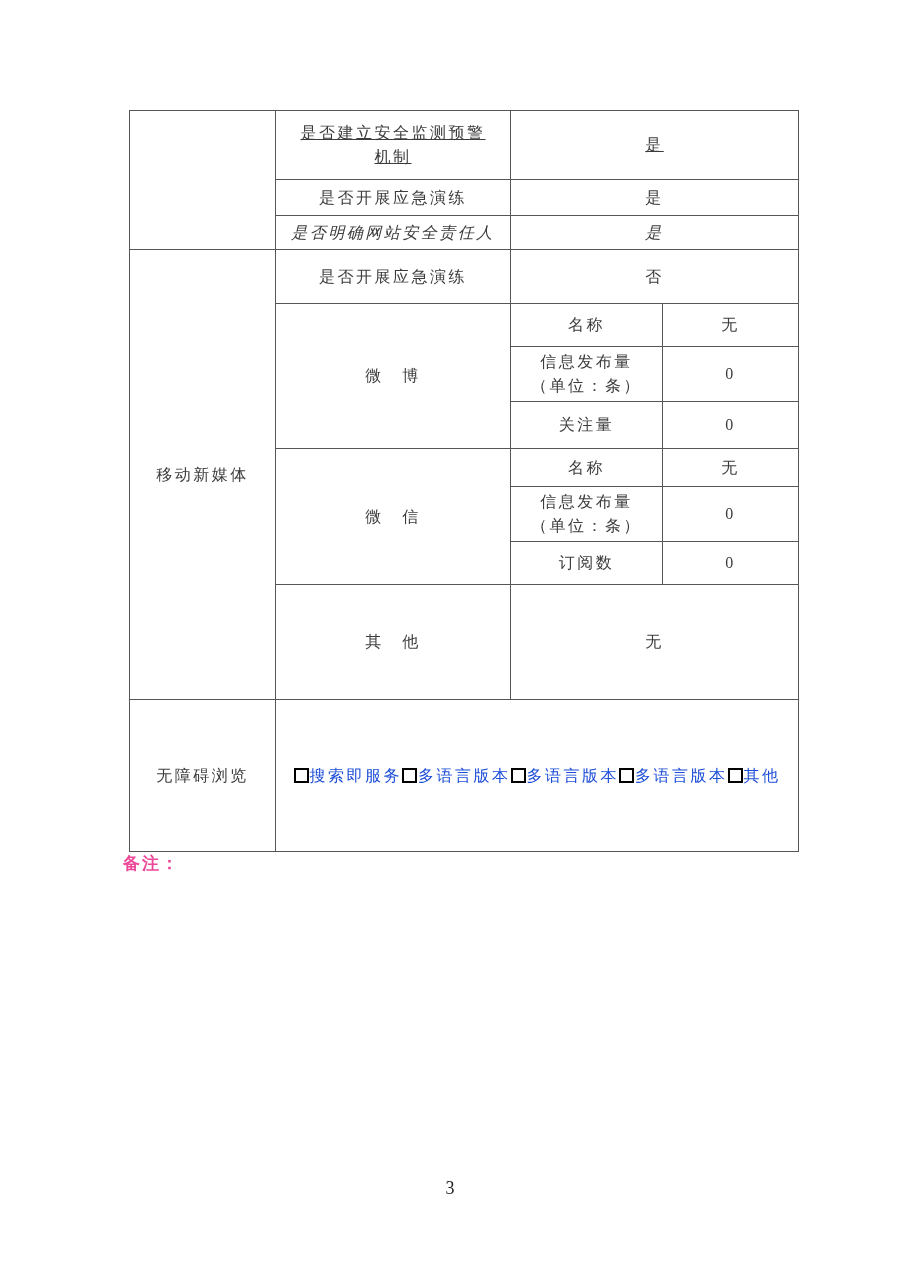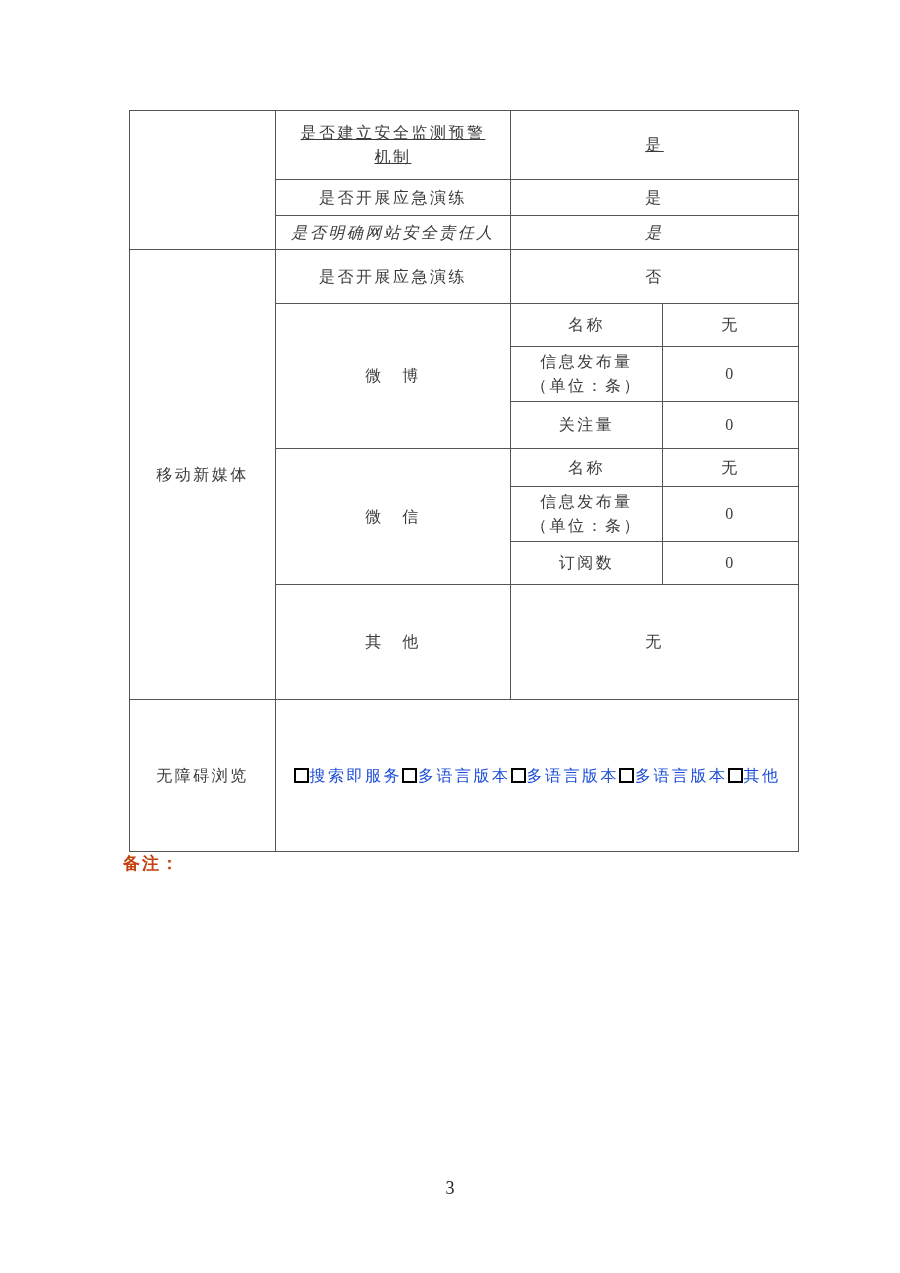--- a/index.html
+++ b/index.html
@@ -65,21 +65,21 @@
     margin-right: 1px;
     background: #ffffff;
   }
   .notes {
     position: absolute;
     left: 123px;
     top: 852px;
     font-size: 17px;
     font-weight: 700;
     letter-spacing: 2px;
-    color: #c2410c;
+    color: #ec4899;
   }
   .pagenum {
     position: absolute;
     left: 0;
     top: 1178px;
     width: 900px;
     text-align: center;
     font-size: 18px;
     color: #222222;
   }

